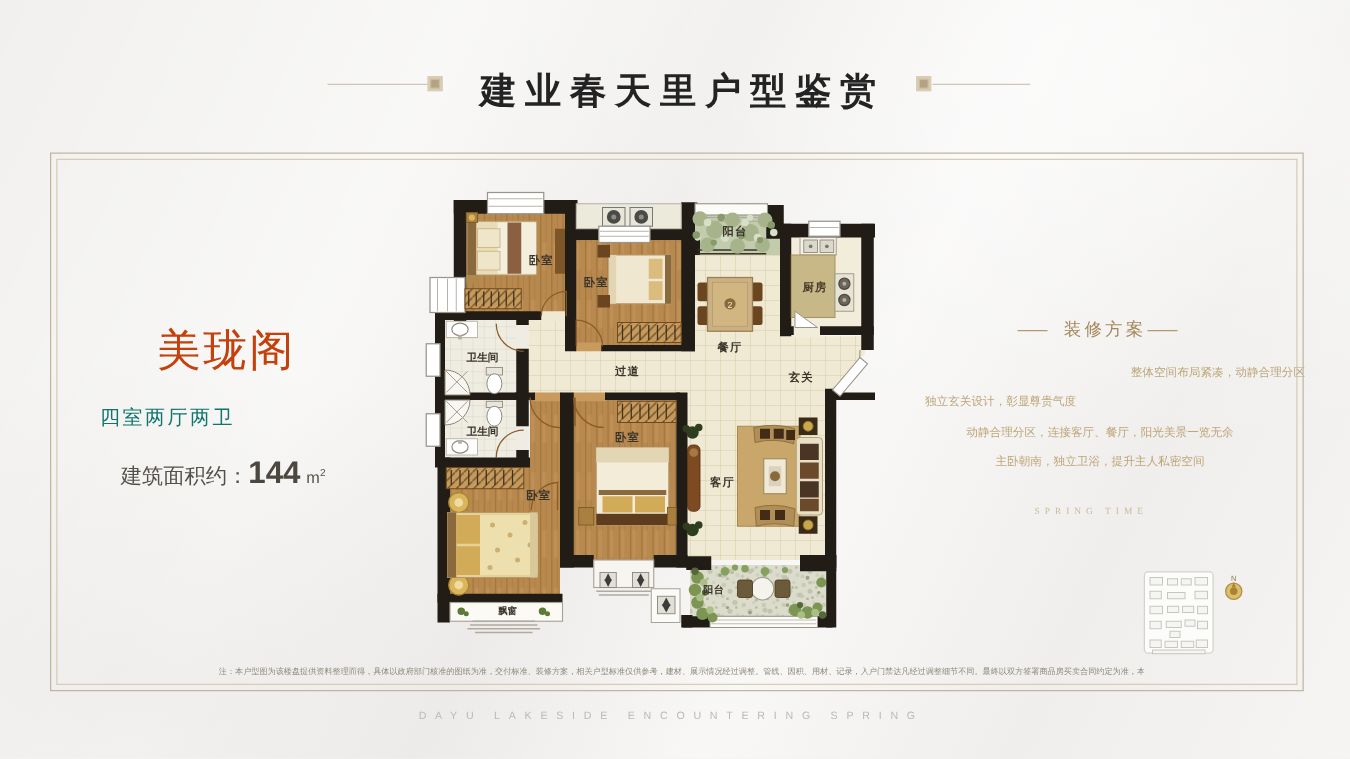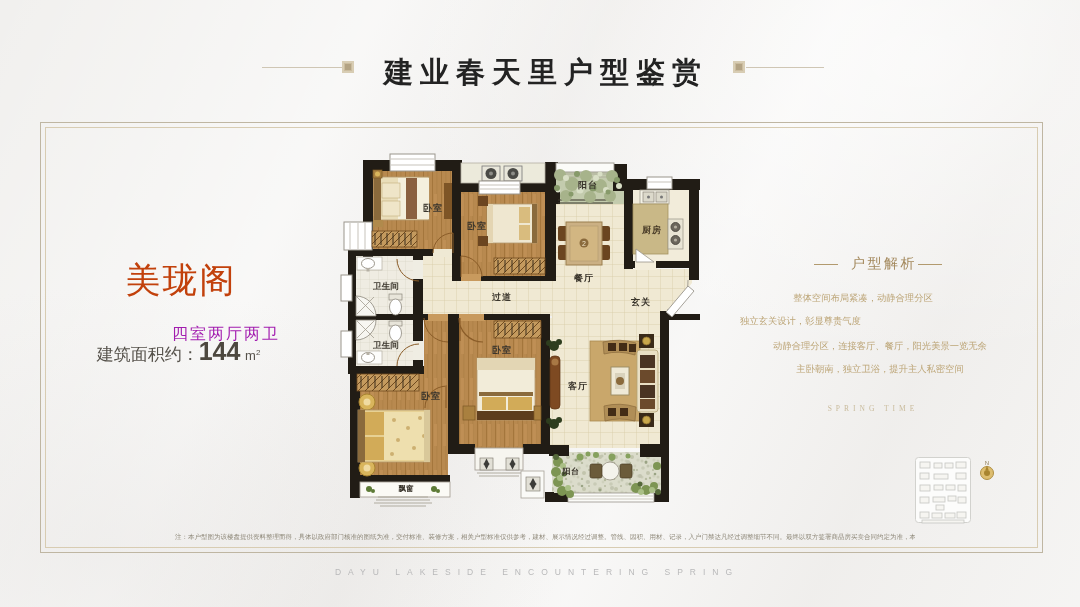--- a/index.html
+++ b/index.html
@@ -28,31 +28,31 @@
   </div>
 
 <div class="abs" style="left:746px;top:67px;width:78px;height:1px;background:#cfc6b4;"></div>
 
 <div class="abs" style="left:40px;top:122px;width:1001px;height:429px;border:1px solid #bfb6a2;"></div>
 
 <div class="abs" style="left:45px;top:127px;width:991px;height:419px;border:1px solid #d8ccb2;"></div>
 
 <div class="abs" style="left:81px;top:257px;width:200px;text-align:center;font-size:35px;color:#c2410c;letter-spacing:2px;">美珑阁</div>
 
-<div class="abs" style="left:80px;top:324px;width:200px;text-align:right;font-size:16px;color:#a21caf;letter-spacing:2px;">四室两厅两卫</div>
-
-<div class="abs" style="left:36px;top:337px;width:285px;text-align:center;font-size:17px;color:#55514a;">建筑面积约：<span style="font-size:25px;font-weight:bold;color:#4d483f;">144</span> <span style="font-size:13px;">m<sup style="font-size:8px;">2</sup></span></div>
+<div class="abs" style="left:80px;top:324px;width:200px;text-align:left;font-size:16px;color:#0f766e;letter-spacing:2px;">四室两厅两卫</div>
+
+<div class="abs" style="left:36px;top:364px;width:285px;text-align:center;font-size:17px;color:#55514a;">建筑面积约：<span style="font-size:25px;font-weight:bold;color:#4d483f;">144</span> <span style="font-size:13px;">m<sup style="font-size:8px;">2</sup></span></div>
 
 <div class="abs" style="left:814px;top:264px;width:24px;height:1px;background:#b29a6e;"></div>
 
-<div class="abs" style="left:784px;top:255px;width:200px;text-align:center;font-size:14px;color:#a3885c;letter-spacing:2.5px;">户型解析</div>
+<div class="abs" style="left:784px;top:255px;width:200px;text-align:center;font-size:14px;color:#a3885c;letter-spacing:2.5px;">装修方案</div>
 
 <div class="abs" style="left:918px;top:264px;width:24px;height:1px;background:#b29a6e;"></div>
 
-<div class="abs" style="left:723px;top:292px;width:280px;text-align:center;font-size:9.3px;color:#bda678;">整体空间布局紧凑，动静合理分区</div>
+<div class="abs" style="left:764px;top:292px;width:280px;text-align:right;font-size:9.3px;color:#bda678;">整体空间布局紧凑，动静合理分区</div>
 
 <div class="abs" style="left:740px;top:315px;width:280px;font-size:9.3px;color:#bda678;">独立玄关设计，彰显尊贵气度</div>
 
 <div class="abs" style="left:740px;top:340px;width:280px;text-align:center;font-size:9.3px;color:#bda678;">动静合理分区，连接客厅、餐厅，阳光美景一览无余</div>
 
 <div class="abs" style="left:740px;top:363px;width:280px;text-align:center;font-size:9.3px;color:#bda678;">主卧朝南，独立卫浴，提升主人私密空间</div>
 
 <div class="abs" style="left:758px;top:404px;width:230px;text-align:center;font-size:7.5px;color:#c9bb9c;letter-spacing:4px;font-family:Liberation Serif, serif;">SPRING TIME</div>
 
 <svg class="abs" style="left:914px;top:456px;" width="62" height="70" viewBox="0 0 62 70">

